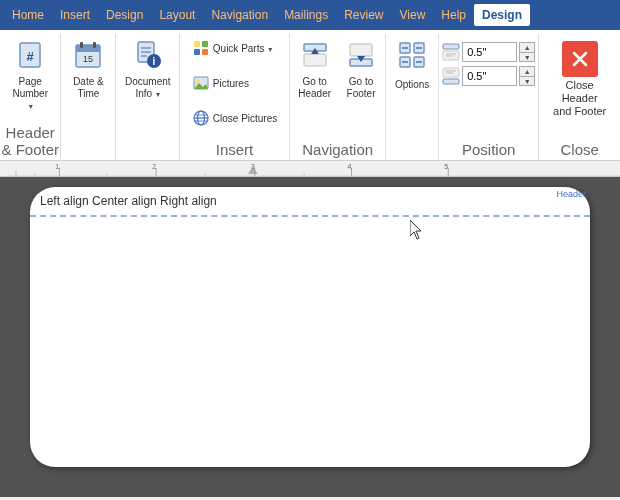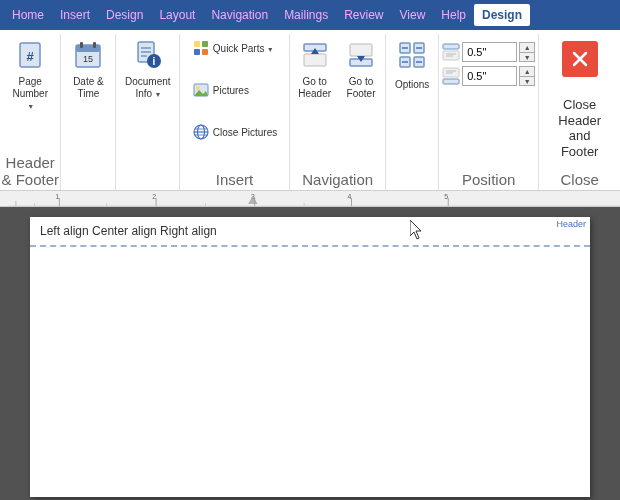--- a/index.html
+++ b/index.html
@@ -7,21 +7,21 @@
 
     
     .menu-bar {
       display: flex;
       align-items: center;
       background: #2b579a;
       height: 30px;
       padding: 0 4px;
     }
     .menu-item {
-      color: #f0abfc;
+      color: #fdba74;
       padding: 4px 8px;
       cursor: pointer;
       font-size: 12px;
       border-radius: 2px;
     }
     .menu-item.design-tab {
       background: white;
       color: #2b579a;
       font-weight: 600;
     }
@@ -115,21 +115,21 @@
       align-items: center;
       justify-content: center;
       font-size: 14px;
       margin-right: 3px;
     }
     .ribbon-btn-small-label { font-size: 10px; color: #333; }
 
     .ribbon-group-vertical {
       display: flex;
       flex-direction: column;
-      gap: 18px;
+      gap: 11px;
       flex: 1;
       padding-bottom: 14px;
     }
     .position-row {
       display: flex;
       align-items: center;
       gap: 2px;
     }
     .position-input {
       width: 55px;
@@ -175,25 +175,25 @@
       width: 36px;
       height: 36px;
       background: #e74c3c;
       border-radius: 3px;
       display: flex;
       align-items: center;
       justify-content: center;
       margin-top: 2px;
     }
     .close-btn-label {
-      font-size: 13px;
+      font-size: 11px;
       text-align: center;
       line-height: 1.2;
       color: #333;
-      margin-top: 20px;
+      margin-top: 2px;
       max-width: 60px;
     }
 
     
     .ruler {
       height: 16px;
       background: #f0f0f0;
       border-bottom: 1px solid #ccc;
       display: flex;
       align-items: flex-end;
@@ -218,20 +218,21 @@
       padding-top: 10px;
       min-height: 320px;
     }
 
     .page {
       background: white;
       width: 560px;
       min-height: 280px;
       box-shadow: 2px 2px 6px rgba(0,0,0,0.4);
       position: relative;
+      border-radius: 25px;
     }
 
     .header-section {
       border-bottom: 2px dashed #99b4d1;
       min-height: 30px;
       display: flex;
       align-items: center;
       padding: 4px 10px;
     }
 

